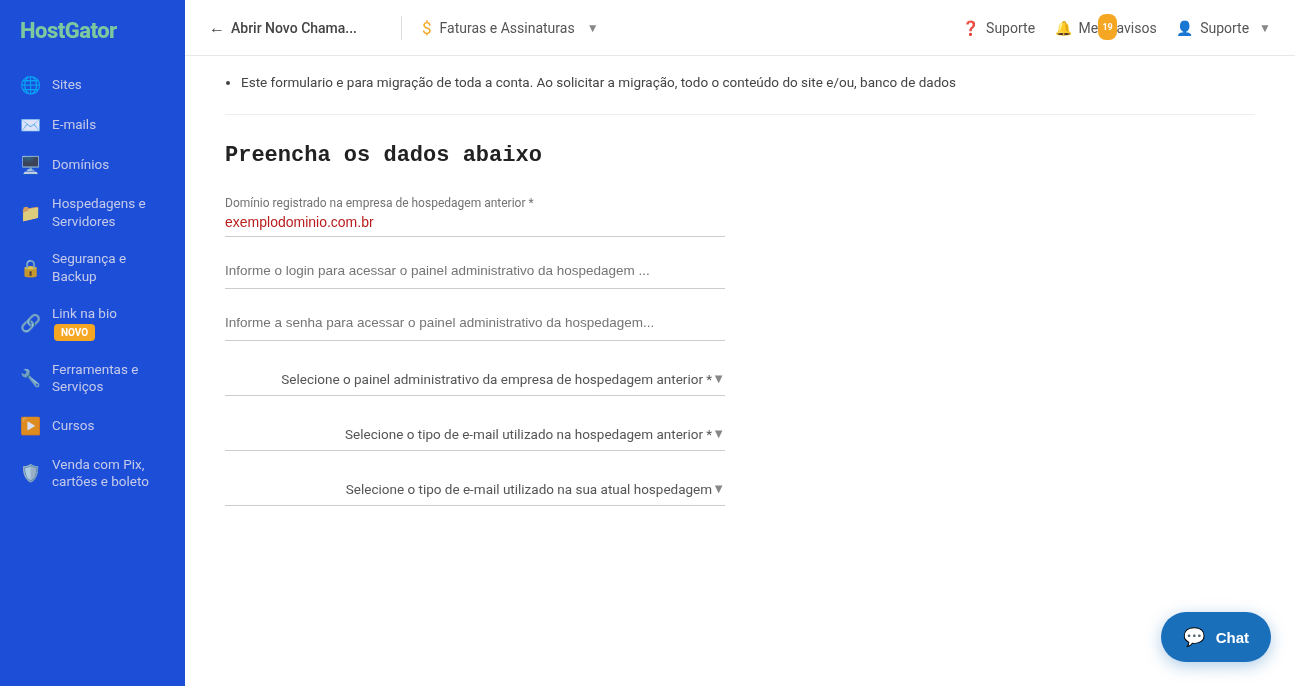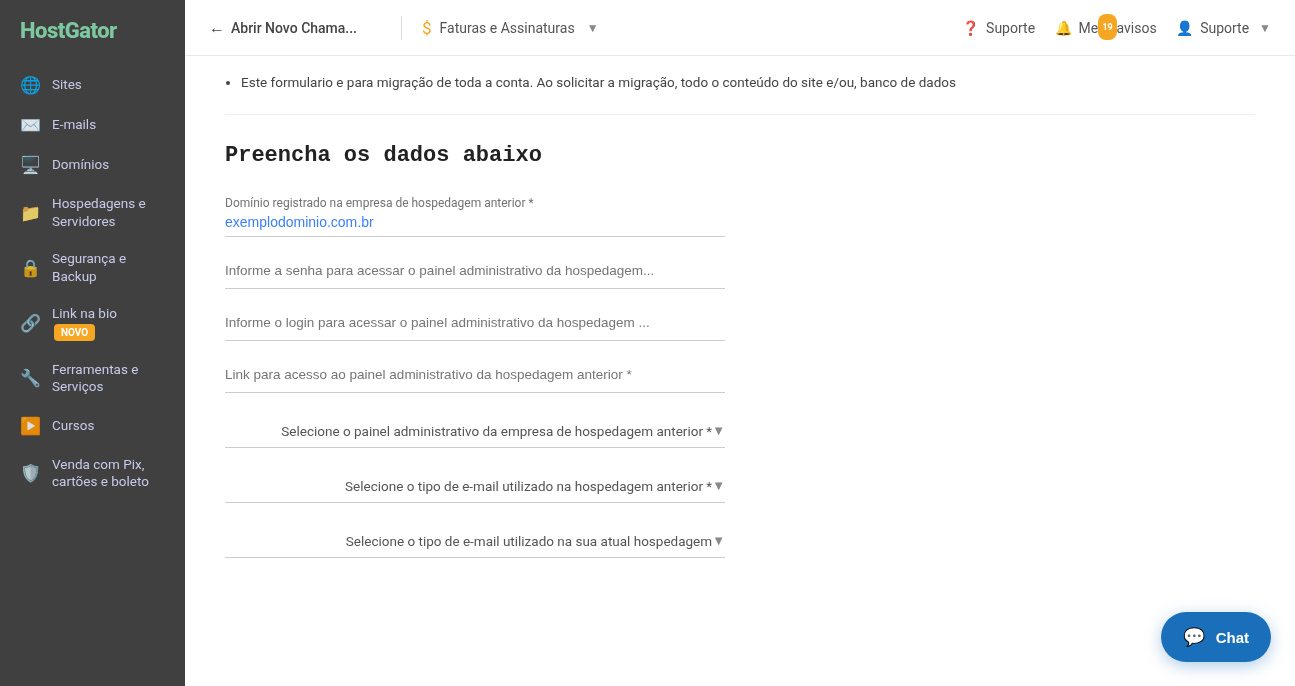--- a/index.html
+++ b/index.html
@@ -2,21 +2,21 @@
 <html><head>
   <meta charset="utf-8">
   <style>
     * { box-sizing: border-box; margin: 0; padding: 0; }
     body { font-family: -apple-system, BlinkMacSystemFont, 'Segoe UI', Roboto, sans-serif; display: flex; height: 686px; overflow: hidden; background: #f5f5f5; }
 
     
     .sidebar {
       width: 185px;
       min-width: 185px;
-      background: #404040;
+      background: #1d4ed8;
       color: #fff;
       display: flex;
       flex-direction: column;
       height: 100%;
       overflow-y: auto;
     }
     .sidebar-logo {
       padding: 18px 20px 16px;
       font-size: 22px;
       font-weight: 800;
@@ -167,21 +167,21 @@
       color: #737373;
       display: block;
     }
     .form-input {
       width: 100%;
       max-width: 500px;
       border: none;
       border-bottom: 1.5px solid #ccc;
       outline: none;
       font-size: 14px;
-      color: #3b82f6;
+      color: #b91c1c;
       padding: 4px 0 6px;
       background: transparent;
     }
     .form-input::placeholder { color: #aaa; font-size: 13.5px; }
 
     .form-placeholder-only {
       width: 100%;
       max-width: 500px;
       border: none;
       border-bottom: 1.5px solid #ccc;
@@ -353,30 +353,27 @@
     </div>
 
     <h2 class="section-title">Preencha os dados abaixo</h2>
 
     <div class="form-group">
       <label class="form-label">Domínio registrado na empresa de hospedagem anterior *</label>
       <input class="form-input" type="text" value="exemplodominio.com.br" style="">
     </div>
 
     <div class="form-group">
+      <input class="form-placeholder-only" type="text" placeholder="Informe o login para acessar o painel administrativo da hospedagem ..." style="">
+    </div>
+
+    <div class="form-group">
       <input class="form-placeholder-only" type="password" placeholder="Informe a senha para acessar o painel administrativo da hospedagem..." style="">
     </div>
 
-    <div class="form-group">
-      <input class="form-placeholder-only" type="text" placeholder="Informe o login para acessar o painel administrativo da hospedagem ..." style="">
-    </div>
-
-    <div class="form-group">
-      <input class="form-link-placeholder" type="text" placeholder="Link para acesso ao painel administrativo da hospedagem anterior *" style="">
-    </div>
 
     <div class="form-select-wrapper">
       <div class="form-select-display">
         <span>Selecione o painel administrativo da empresa de hospedagem anterior *</span>
         <span class="form-select-arrow">▼</span>
       </div>
     </div>
 
     <div class="form-select-wrapper">
       <div class="form-select-display">

